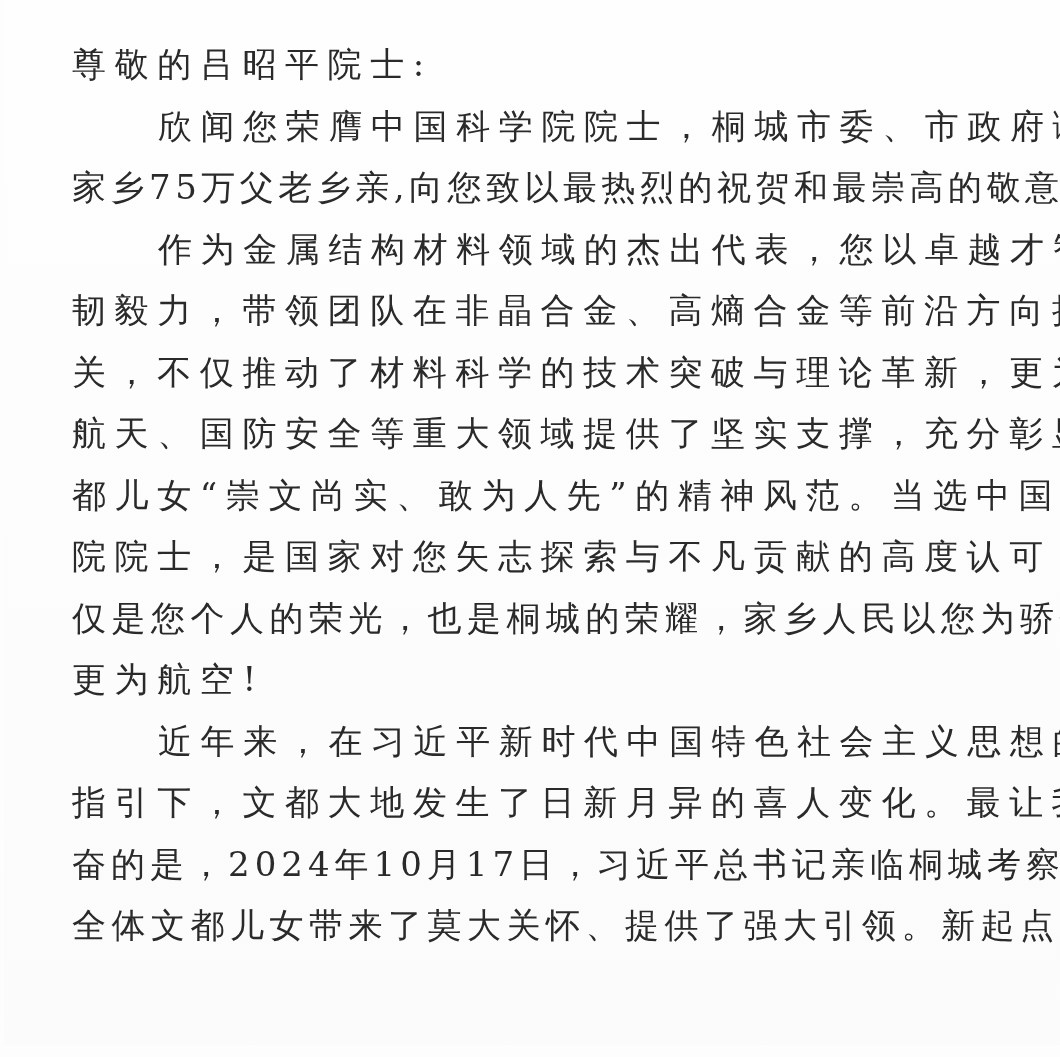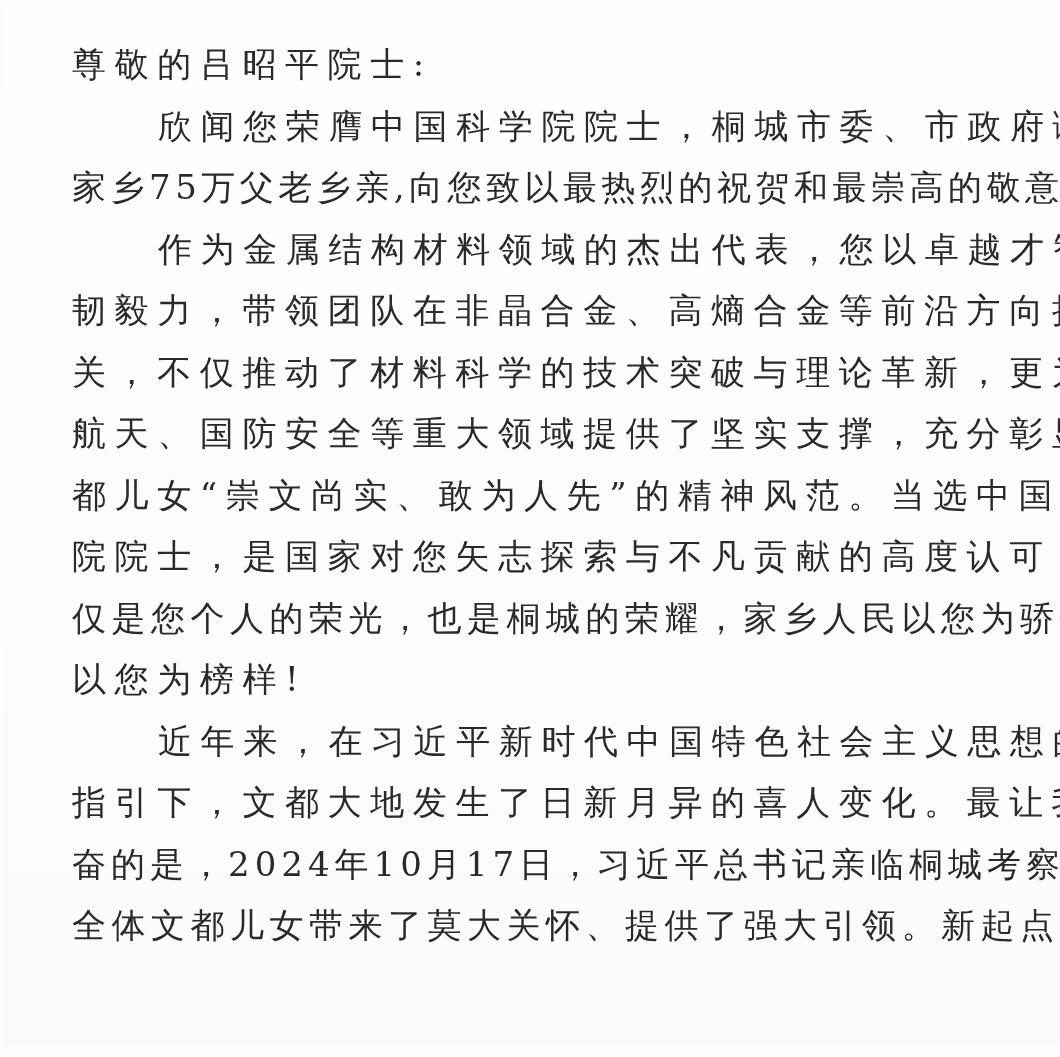--- a/index.html
+++ b/index.html
@@ -50,19 +50,19 @@
     <span class="line">尊敬的吕昭平院士:</span>
     <span class="line indent">欣闻您荣膺中国科学院院士，桐城市委、市政府谨代表</span>
     <span class="line" style="letter-spacing:4.5px;">家乡75万父老乡亲,向您致以最热烈的祝贺和最崇高的敬意!</span>
     <span class="line indent">作为金属结构材料领域的杰出代表，您以卓越才智与坚</span>
     <span class="line">韧毅力，带领团队在非晶合金、高熵合金等前沿方向持续攻</span>
     <span class="line">关，不仅推动了材料科学的技术突破与理论革新，更为航空</span>
     <span class="line">航天、国防安全等重大领域提供了坚实支撑，充分彰显了文</span>
     <span class="line">都儿女“崇文尚实、敢为人先”的精神风范。当选中国科学</span>
     <span class="line">院院士，是国家对您矢志探索与不凡贡献的高度认可，这不</span>
     <span class="line" style="letter-spacing:5.5px;">仅是您个人的荣光，也是桐城的荣耀，家乡人民以您为骄傲、</span>
-    <span class="line">以您为榜样!</span>
+    <span class="line">更为航空!</span>
     <span class="line indent">近年来，在习近平新时代中国特色社会主义思想的科学</span>
     <span class="line">指引下，文都大地发生了日新月异的喜人变化。最让我们振</span>
     <span class="line" style="letter-spacing:5px;">奋的是，2024年10月17日，习近平总书记亲临桐城考察，为</span>
     <span class="line" style="letter-spacing:5.5px;">全体文都儿女带来了莫大关怀、提供了强大引领。新起点上，</span>
   </div>
 </div>
 
 </body></html>

